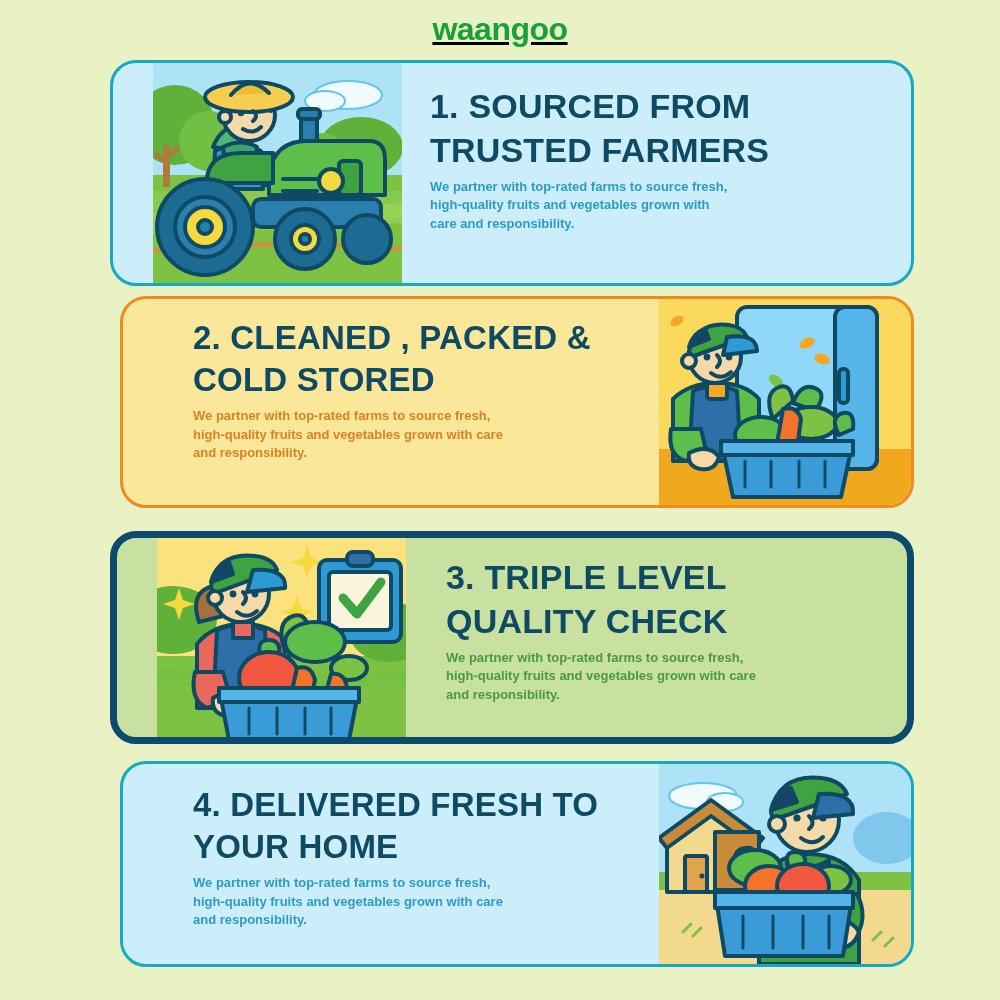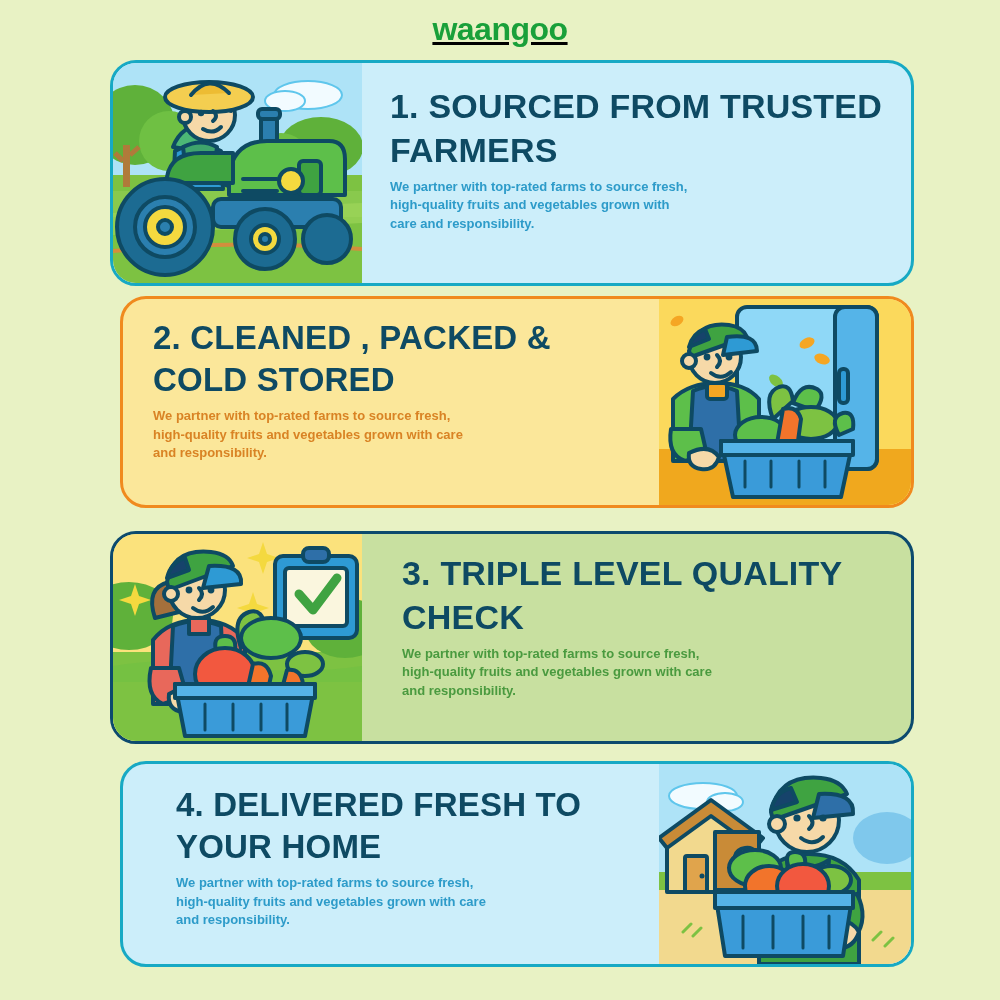--- a/index.html
+++ b/index.html
@@ -19,24 +19,25 @@
     font-size:32px; font-weight:bold; color:#19A03A;
     letter-spacing:-0.5px;
   }
   
   .card{
     position:absolute;
     box-sizing:border-box;
     border-radius:26px;
     overflow:hidden;
     display:flex;
+    padding-left:40px;
   }
   .card.c1{ left:110px; top:60px;  width:804px; height:226px; background:#CCEEFA; border:3px solid #17A9C4; }
   .card.c2{ left:120px; top:296px; width:794px; height:212px; background:#FBE79A; border:3px solid #F08A1E; }
-  .card.c3{ left:110px; top:531px; width:804px; height:213px; background:#C8E0A0; border:3px solid #0c4a6e; }
+  .card.c3{ left:110px; top:531px; width:804px; height:213px; background:#C8E0A0; border:7px solid #0c4a6e; }
   .card.c4{ left:120px; top:761px; width:794px; height:206px; background:#CCEEFA; border:3px solid #17A9C4; }
 
   .img-panel{ position:relative; flex:0 0 auto; overflow:hidden; }
   .txt-panel{ flex:1 1 auto; padding:16px 24px 10px 28px; box-sizing:border-box; }
 
   .card-title{
     font-weight:bold;
     color:#0E4A63;
     font-size:34px;
     line-height:1.28;
@@ -50,21 +51,21 @@
     margin:0;
     white-space:pre-line;
   }
   .c1 .card-body,.c4 .card-body{ color:#2D9BC9; }
   .c2 .card-body{ color:#D98324; }
   .c3 .card-body{ color:#4A9A3F; }
 
   .c1 .txt-panel{ padding-top:22px; }
   .c2 .txt-panel{ padding-top:18px; padding-left:30px; }
   .c3 .txt-panel{ padding-top:18px; padding-left:40px; }
-  .c4 .txt-panel{ padding-top:20px; padding-left:30px;margin-left:23px; }
+  .c4 .txt-panel{ padding-top:20px; padding-left:30px; }
   .c2 .card-title,.c4 .card-title{ font-size:33px; }
   svg{display:block;}
 </style>
 </head>
 <body>
 
 <div class="brand-bar">
   <div class="brand-logo">waangoo</div>
 </div>
 

